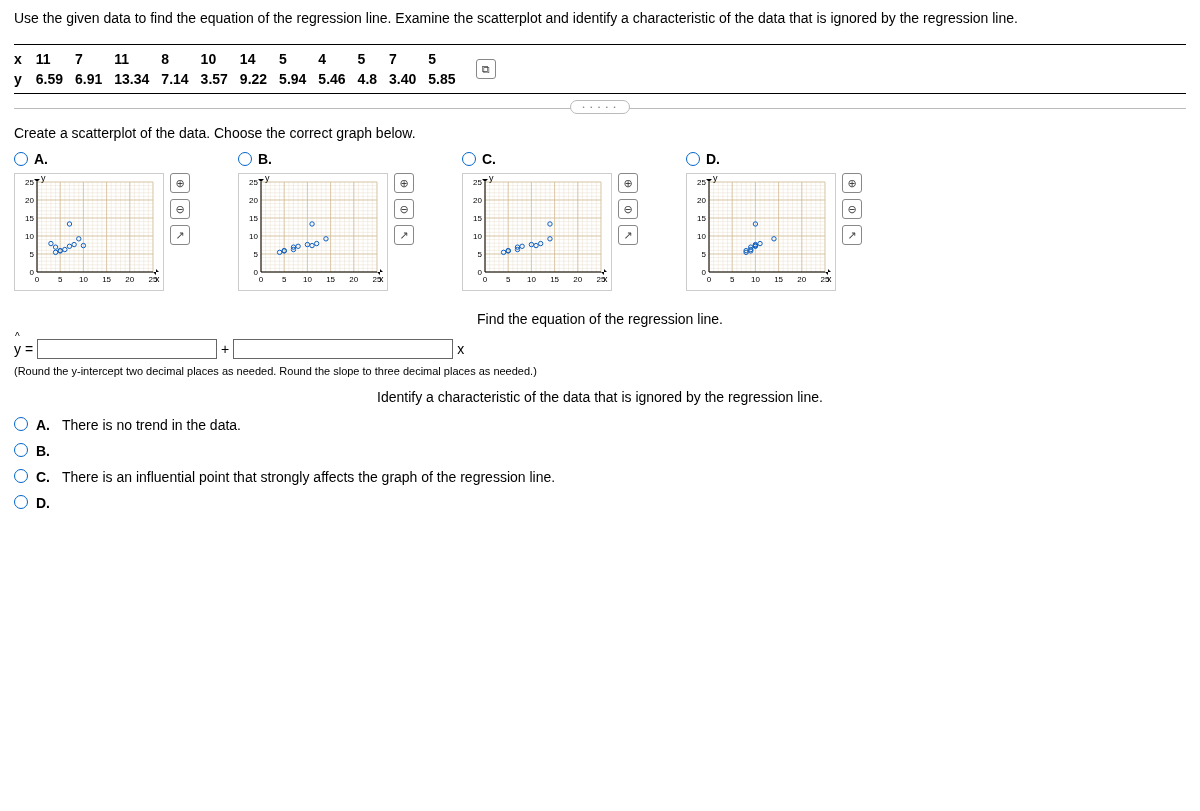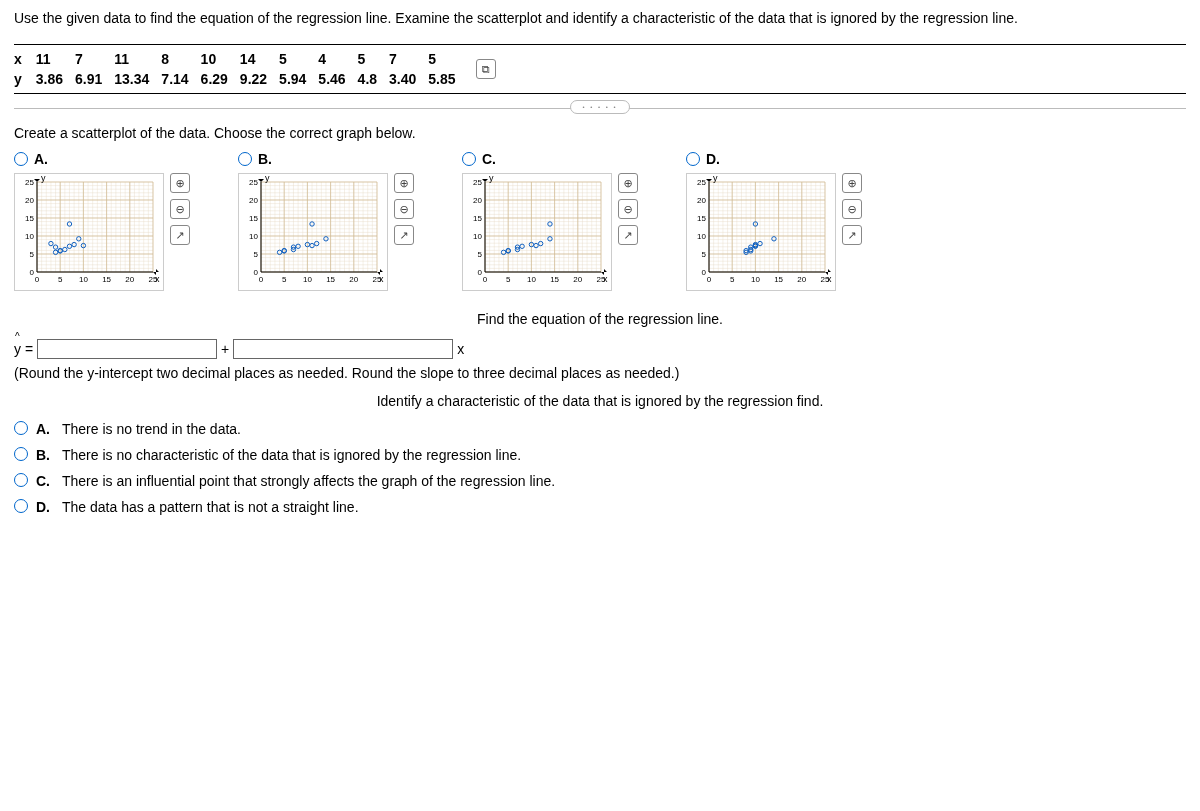--- a/index.html
+++ b/index.html
@@ -59,21 +59,21 @@
   .equation-row { display:flex; align-items:center; gap:4px; margin-bottom:6px; }
   .hat { position:relative; display:inline-block; }
   .hat::before {
     content:"^"; position:absolute; top:-10px; left:1px; font-size:10px;
   }
   input.blank {
     border:1px solid #666; height:20px; padding:0 4px; font-size:13px;
   }
   .blank-short { width: 180px; }
   .blank-long { width: 220px; }
-  .hint { font-size:14px; margin-bottom:12px; }
+  .hint { font-size:11px; margin-bottom:12px; }
   .mc-list { list-style:none; padding:0; margin:12px 0 0 0; }
   .mc-list li { display:flex; align-items:flex-start; gap:8px; margin-bottom:10px; }
   .mc-label { font-weight:bold; min-width:18px; }
   .divider-pill {
     position:absolute; left:50%; transform:translateX(-50%);
     top:-8px; width:60px; height:14px; border:1px solid #bbb;
     border-radius:8px; background:#fff;
     display:flex; align-items:center; justify-content:center;
     font-size:6px; color:#888; letter-spacing:2px;
   }
@@ -97,25 +97,25 @@
       <td>10</td>
       <td>14</td>
       <td>5</td>
       <td>4</td>
       <td>5</td>
       <td>7</td>
       <td>5</td>
     </tr>
     <tr>
       <td>y</td>
-      <td>3.86</td>
+      <td>6.59</td>
       <td>6.91</td>
       <td>13.34</td>
       <td>7.14</td>
-      <td>6.29</td>
+      <td>3.57</td>
       <td>9.22</td>
       <td>5.94</td>
       <td>5.46</td>
       <td>4.8</td>
       <td>3.40</td>
       <td>5.85</td>
     </tr>
   </tbody>
     </table>
   <span class="chart-icon table-copy-icon">⧉</span>
@@ -581,36 +581,34 @@
 <div class="equation-row">
   <span class="hat">y =</span>
   <input class="blank blank-short" style="">
   <span>+</span>
   <input class="blank blank-long" style="">
   <span>x</span>
 </div>
 
 <div class="hint">(Round the y-intercept two decimal places as needed. Round the slope to three decimal places as needed.)</div>
 
-<div class="section-heading">Identify a characteristic of the data that is ignored by the regression find.</div>
+<div class="section-heading">Identify a characteristic of the data that is ignored by the regression line.</div>
 
 <ul class="mc-list">
   <li>
     <span class="radio"></span>
     <span class="mc-label">A.</span>
     <span>There is no trend in the data.</span>
   </li>
   <li>
     <span class="radio"></span>
     <span class="mc-label">B.</span>
-    <span>There is no characteristic of the data that is ignored by the regression line.</span>
   </li>
   <li>
     <span class="radio"></span>
     <span class="mc-label">C.</span>
     <span>There is an influential point that strongly affects the graph of the regression line.</span>
   </li>
   <li>
     <span class="radio"></span>
     <span class="mc-label">D.</span>
-    <span>The data has a pattern that is not a straight line.</span>
   </li>
 </ul>
 
 </body></html>

